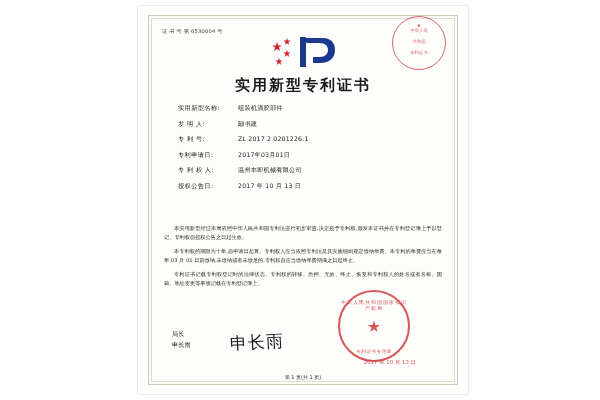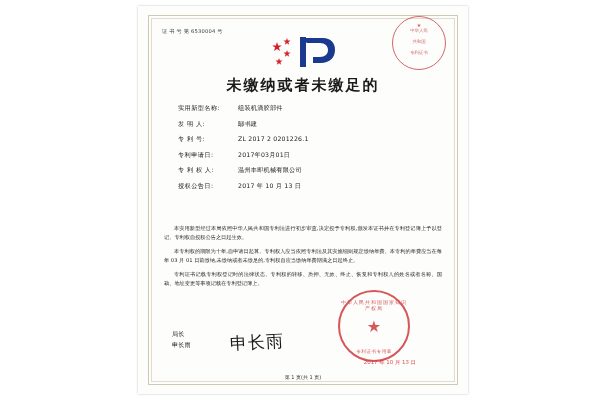--- a/index.html
+++ b/index.html
@@ -251,21 +251,21 @@
         <path d="M33 3 L39 3 L39 33 L33 33 Z" fill="#1b3a8f"></path>
         <g fill="#d2232a">
           <polygon points="10,8 11.2,11.4 14.8,11.4 11.9,13.6 13,17 10,14.9 7,17 8.1,13.6 5.2,11.4 8.8,11.4"></polygon>
           <polygon points="20,4 20.9,6.6 23.6,6.6 21.4,8.2 22.2,10.8 20,9.2 17.8,10.8 18.6,8.2 16.4,6.6 19.1,6.6"></polygon>
           <polygon points="20,16 20.9,18.6 23.6,18.6 21.4,20.2 22.2,22.8 20,21.2 17.8,22.8 18.6,20.2 16.4,18.6 19.1,18.6"></polygon>
           <polygon points="12,24 12.9,26.6 15.6,26.6 13.4,28.2 14.2,30.8 12,29.2 9.8,30.8 10.6,28.2 8.4,26.6 11.1,26.6"></polygon>
         </g>
       </svg>
     </div>
 
-    <div class="title">未缴纳或者未缴足的</div>
+    <div class="title">实用新型专利证书</div>
 
     <div class="fields">
       <div class="frow">
         <span class="flabel">实用新型名称:</span>
         <span class="fvalue">组装机滴胶部件</span>
       </div>
       <div class="frow">
         <span class="flabel">发 明 人:</span>
         <span class="fvalue">鄢书建</span>
       </div>

